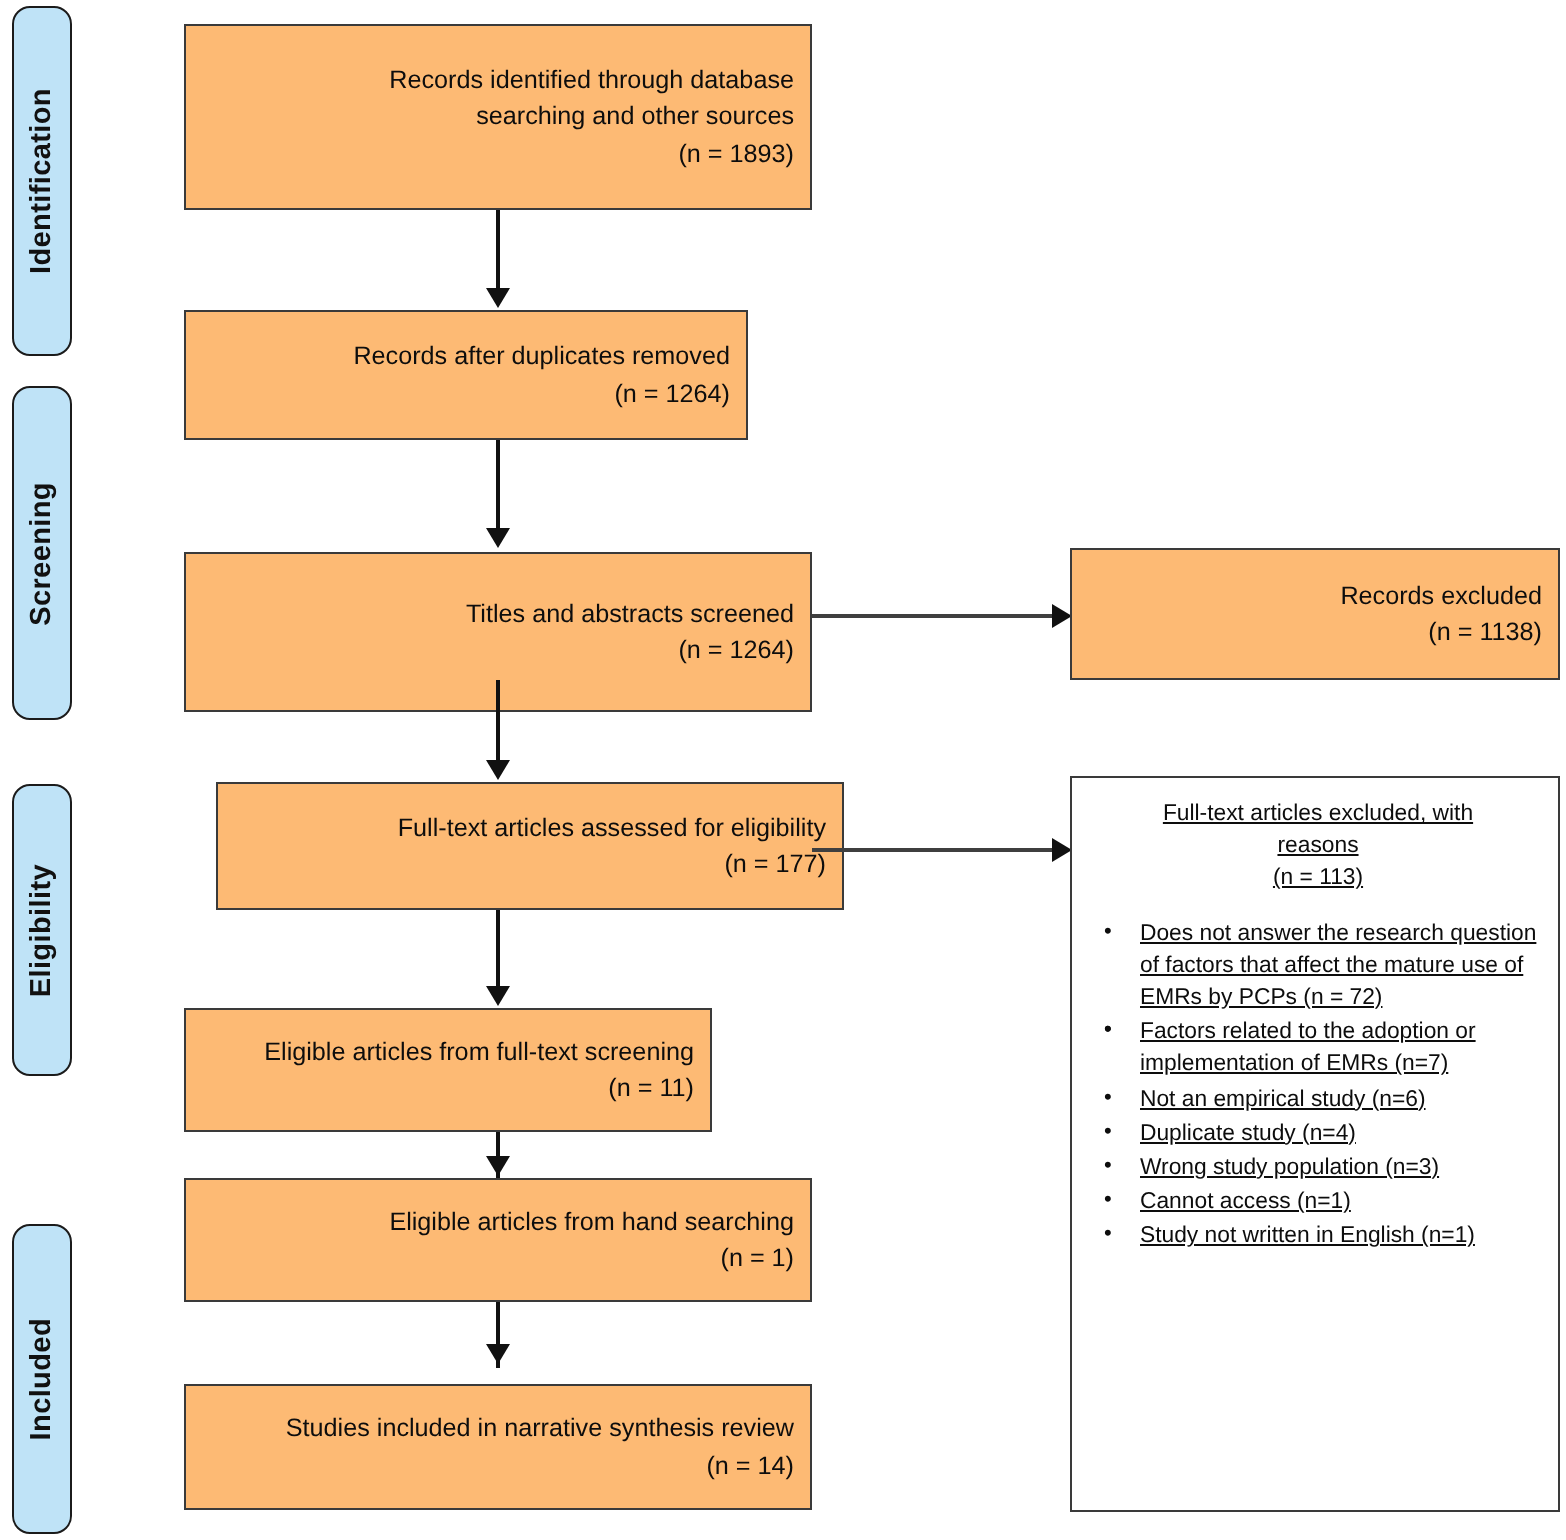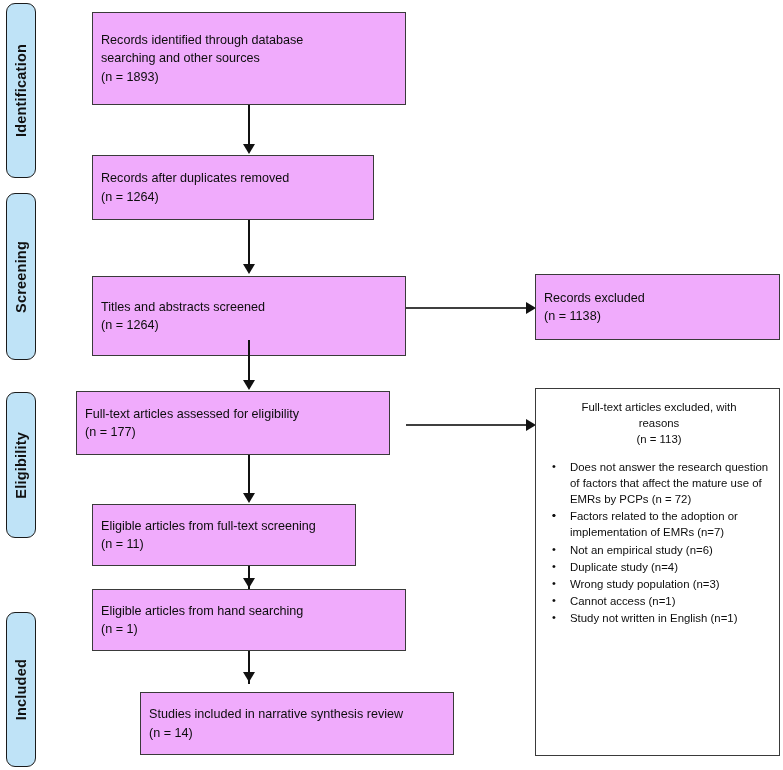--- a/index.html
+++ b/index.html
@@ -37,43 +37,44 @@
     font-size: 14.5px;
     font-weight: bold;
     color: #111111;
     letter-spacing: 0.2px;
     white-space: nowrap;
   }
 
   
   .box {
     position: absolute;
-    background: #f0abfc;
+    background: #fdba74;
     border: 1.6px solid #3a3a3a;
     display: flex;
     flex-direction: column;
-    align-items: flex-start;
+    align-items: flex-end;
     justify-content: center;
     text-align: center;
     font-size: 12.6px;
     color: #0d0d0d;
     line-height: 1.45;
     padding: 4px 8px;
   }
   .box .line { display: block; }
 
   
   .box-reasons {
     position: absolute;
     background: #ffffff;
     border: 1.6px solid #3a3a3a;
     font-size: 11.4px;
     color: #0d0d0d;
     padding: 10px 5px 6px 8px;
     line-height: 1.42;
+    text-decoration: underline;
   }
   .reasons-head {
     text-align: center;
     margin-bottom: 11px;
   }
   .reasons-head .line { display: block; }
   ul.reasons-list {
     list-style: none;
     margin: 0;
     padding: 0;
@@ -166,21 +167,21 @@
   <div class="arrow-right" style="left:526px; top:301.5px;"></div>
 
   <div class="box" style="left:535px; top:274px; width:245px; height:66px;">
     <span class="line">Records excluded</span>
     <span class="line">(n = 1138)</span>
   </div>
 
   <div class="v-line" style="left:248px; top:340px; height:42px;"></div>
   <div class="arrow-down" style="left:242.5px; top:380px;"></div>
 
-  <div class="box" style="left:76px; top:391px; width:314px; height:64px;">
+  <div class="box" style="left:108px; top:391px; width:314px; height:64px;">
     <span class="line">Full-text articles assessed for eligibility</span>
     <span class="line">(n = 177)</span>
   </div>
 
   <div class="h-line" style="left:406px; top:424px; width:122px;"></div>
   <div class="arrow-right" style="left:526px; top:418.5px;"></div>
 
   <div class="box-reasons" style="left:535px; top:388px; width:245px; height:368px;">
     <div class="reasons-head">
       <span class="line">Full-text articles excluded, with</span>
@@ -234,18 +235,18 @@
   <div class="arrow-down" style="left:242.5px; top:578px;"></div>
 
   <div class="box" style="left:92px; top:589px; width:314px; height:62px;">
     <span class="line">Eligible articles from hand searching</span>
     <span class="line">(n = 1)</span>
   </div>
 
   <div class="v-line" style="left:248px; top:651px; height:33px;"></div>
   <div class="arrow-down" style="left:242.5px; top:672px;"></div>
 
-  <div class="box" style="left:92px; top:692px; width:314px; height:63px;margin-left:48px;">
+  <div class="box" style="left:92px; top:692px; width:314px; height:63px;">
     <span class="line">Studies included in narrative synthesis review</span>
     <span class="line">(n = 14)</span>
   </div>
 
 </div>
 
 </body></html>

